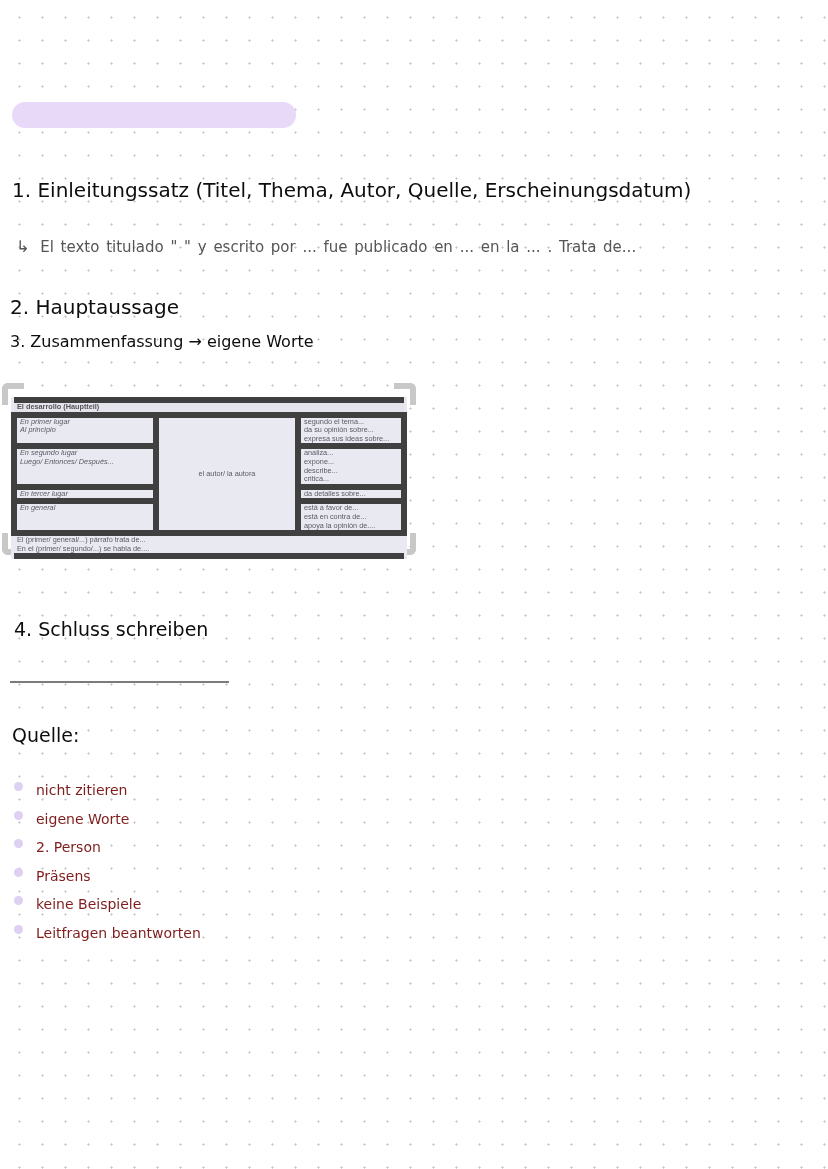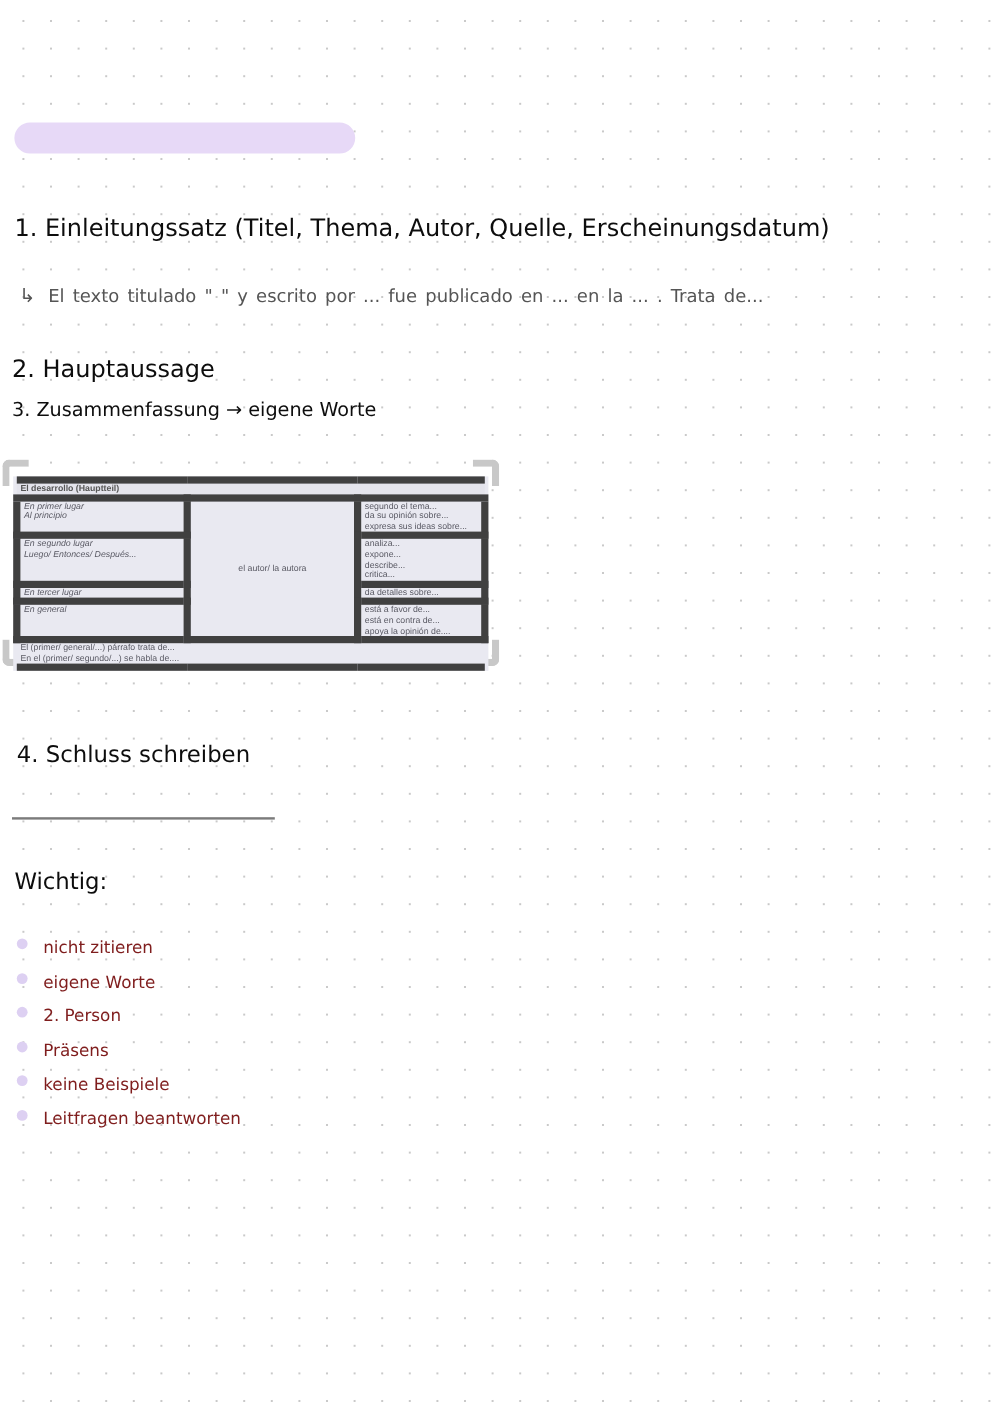--- a/index.html
+++ b/index.html
@@ -131,21 +131,21 @@
           </td>
     </tr>
   </tbody>
     </table>
 </div>
 
 <div class="abs hw h4">4. Schluss schreiben</div>
 
 <div class="abs divider"></div>
 
-<div class="abs hw wichtig">Wichtig:</div>
+<div class="abs hw wichtig">Quelle:</div>
 
 <div class="abs bullets">
   <div class="bullet">
       <span class="dot"></span>
       <span class="btxt">nicht zitieren</span>
     </div>
   <div class="bullet">
       <span class="dot"></span>
       <span class="btxt">eigene Worte</span>
     </div>

